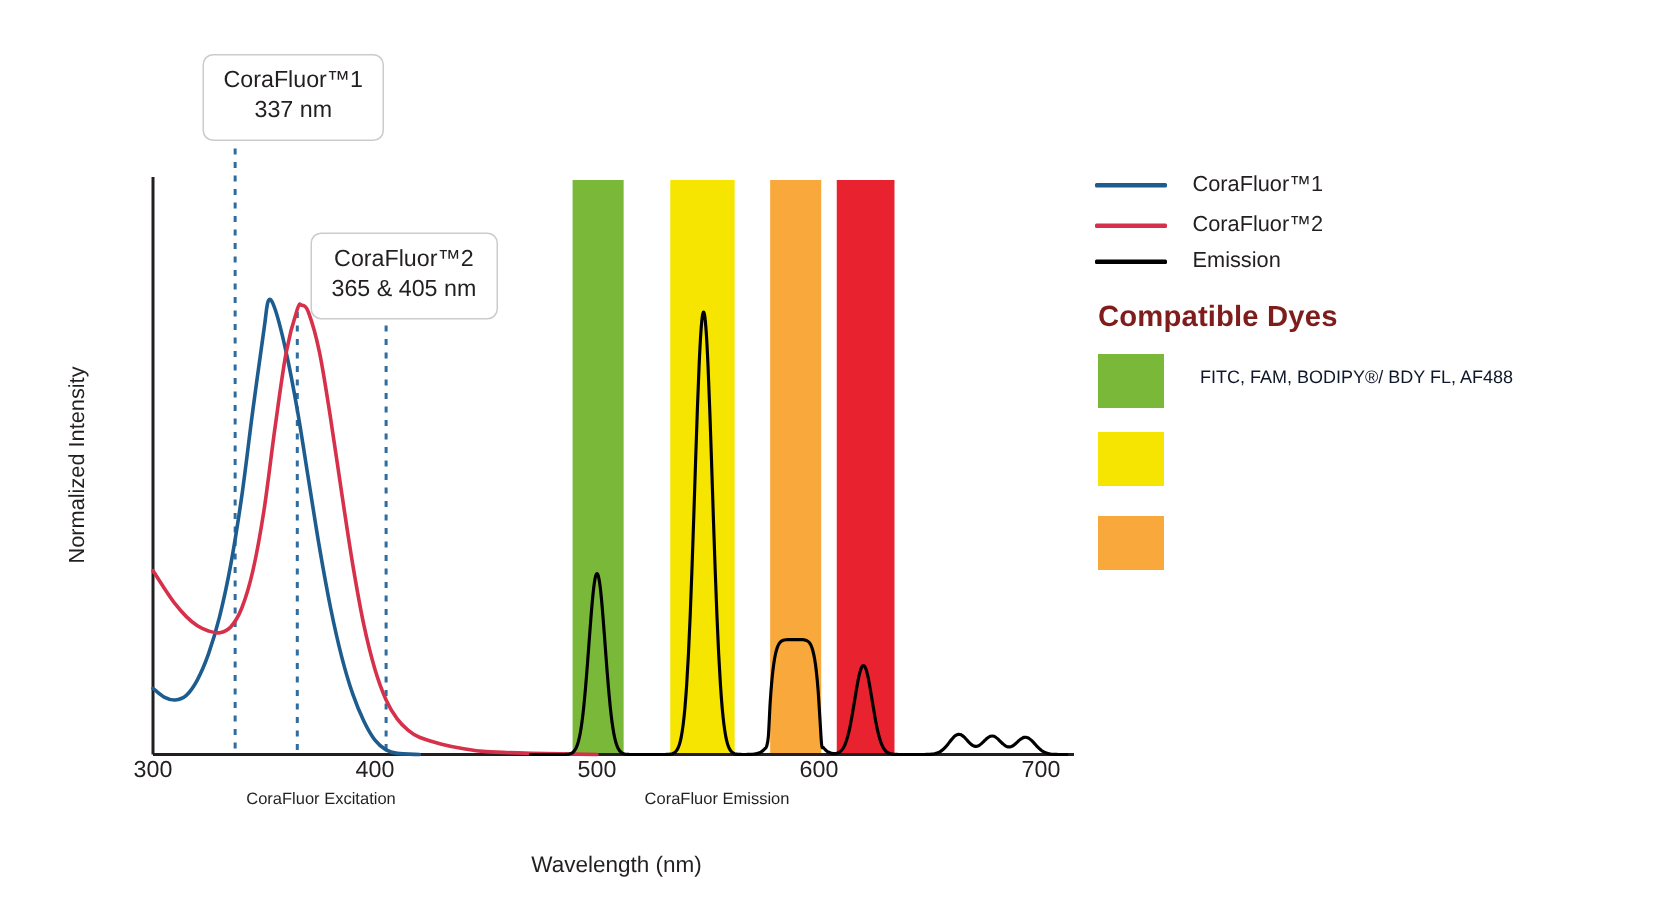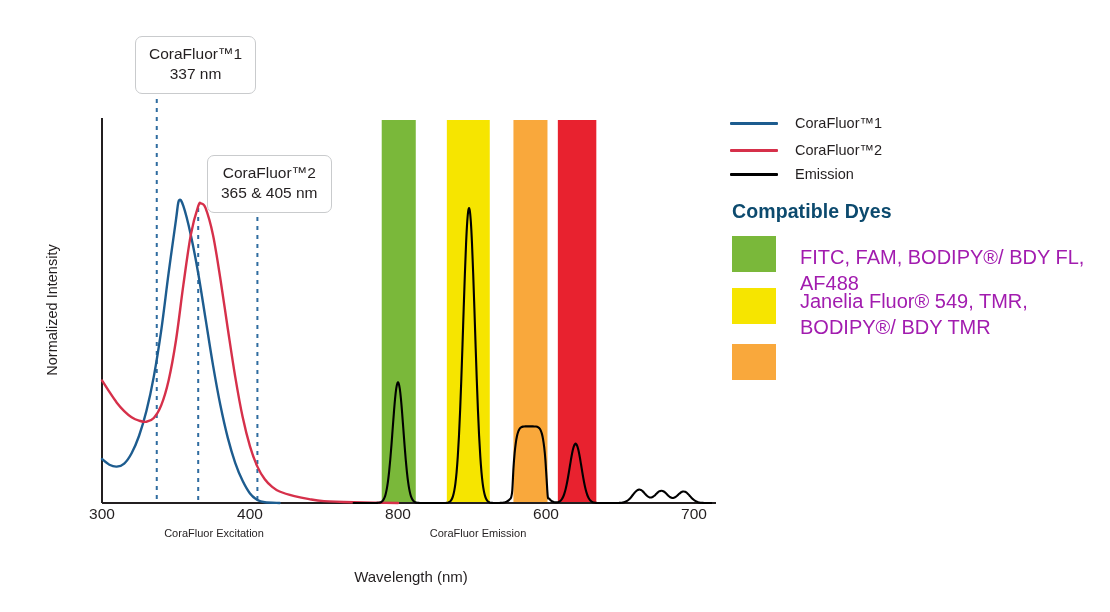--- a/index.html
+++ b/index.html
@@ -121,40 +121,40 @@
   }
   #series-row-0 { top: 113px; }
   #series-row-1 { top: 140px; }
   #series-row-2 { top: 164px; }
 
   #dyes-heading {
     position: absolute;
     left: 2px;
     top: 200px;
     font-size: 19.5px;
-    color: #0c4a6e;
+    color: #7f1d1d;
     font-weight: 600;
     letter-spacing: 0.1px;
   }
 
   .dye-row {
     position: absolute;
     left: 2px;
     display: flex;
     align-items: flex-start;
   }
   .dye-swatch {
     width: 44px;
     height: 36px;
     flex: 0 0 auto;
     margin-right: 24px;
   }
   .dye-label {
-    font-size: 20px;
-    color: #a21caf;
+    font-size: 12px;
+    color: #0f172a;
     line-height: 1.32;
     padding-top: 8px;
     white-space: pre-line;
   }
   #dye-row-0 { top: 236px; }
   #dye-row-1 { top: 288px; }
   #dye-row-2 { top: 344px; }
   #dye-row-3 { top: 396px; }
   #dye-row-1 .dye-label { padding-top: 0px; }
 </style>
@@ -181,21 +181,21 @@
 
     <div class="axis-title" id="y-axis-title">Normalized Intensity</div>
     <div class="axis-title" id="x-axis-title">Wavelength (nm)</div>
 
     <div class="region-label" id="region-label-excitation">CoraFluor Excitation</div>
     <div class="region-label" id="region-label-emission">CoraFluor Emission</div>
 
     <div id="tick-labels">
         <div class="tick-label" style="left: 102px;">300</div>
         <div class="tick-label" style="left: 250px;">400</div>
-        <div class="tick-label" style="left: 398px;">800</div>
+        <div class="tick-label" style="left: 398px;">500</div>
         <div class="tick-label" style="left: 546px;">600</div>
         <div class="tick-label" style="left: 694px;">700</div>
       </div>
 
     <div class="callout" id="callout-cf1">
       <span class="l1">CoraFluor™1</span>
       <span class="l2">337 nm</span>
     </div>
 
     <div class="callout" id="callout-cf2">
@@ -220,21 +220,19 @@
     </div>
 
     <div id="dyes-heading">Compatible Dyes</div>
 
     <div class="dye-row" id="dye-row-0">
       <span class="dye-swatch" style="background: rgb(122, 184, 58);"></span>
       <span class="dye-label">FITC, FAM, BODIPY®/ BDY FL, AF488</span>
     </div>
     <div class="dye-row" id="dye-row-1">
       <span class="dye-swatch" style="background: rgb(246, 229, 0);"></span>
-      <span class="dye-label">Janelia Fluor® 549, TMR,
-BODIPY®/ BDY TMR</span>
     </div>
     <div class="dye-row" id="dye-row-2">
       <span class="dye-swatch" style="background: rgb(249, 168, 60);"></span>
     </div>
 
   </div>
 </div>
 
 </body></html>

